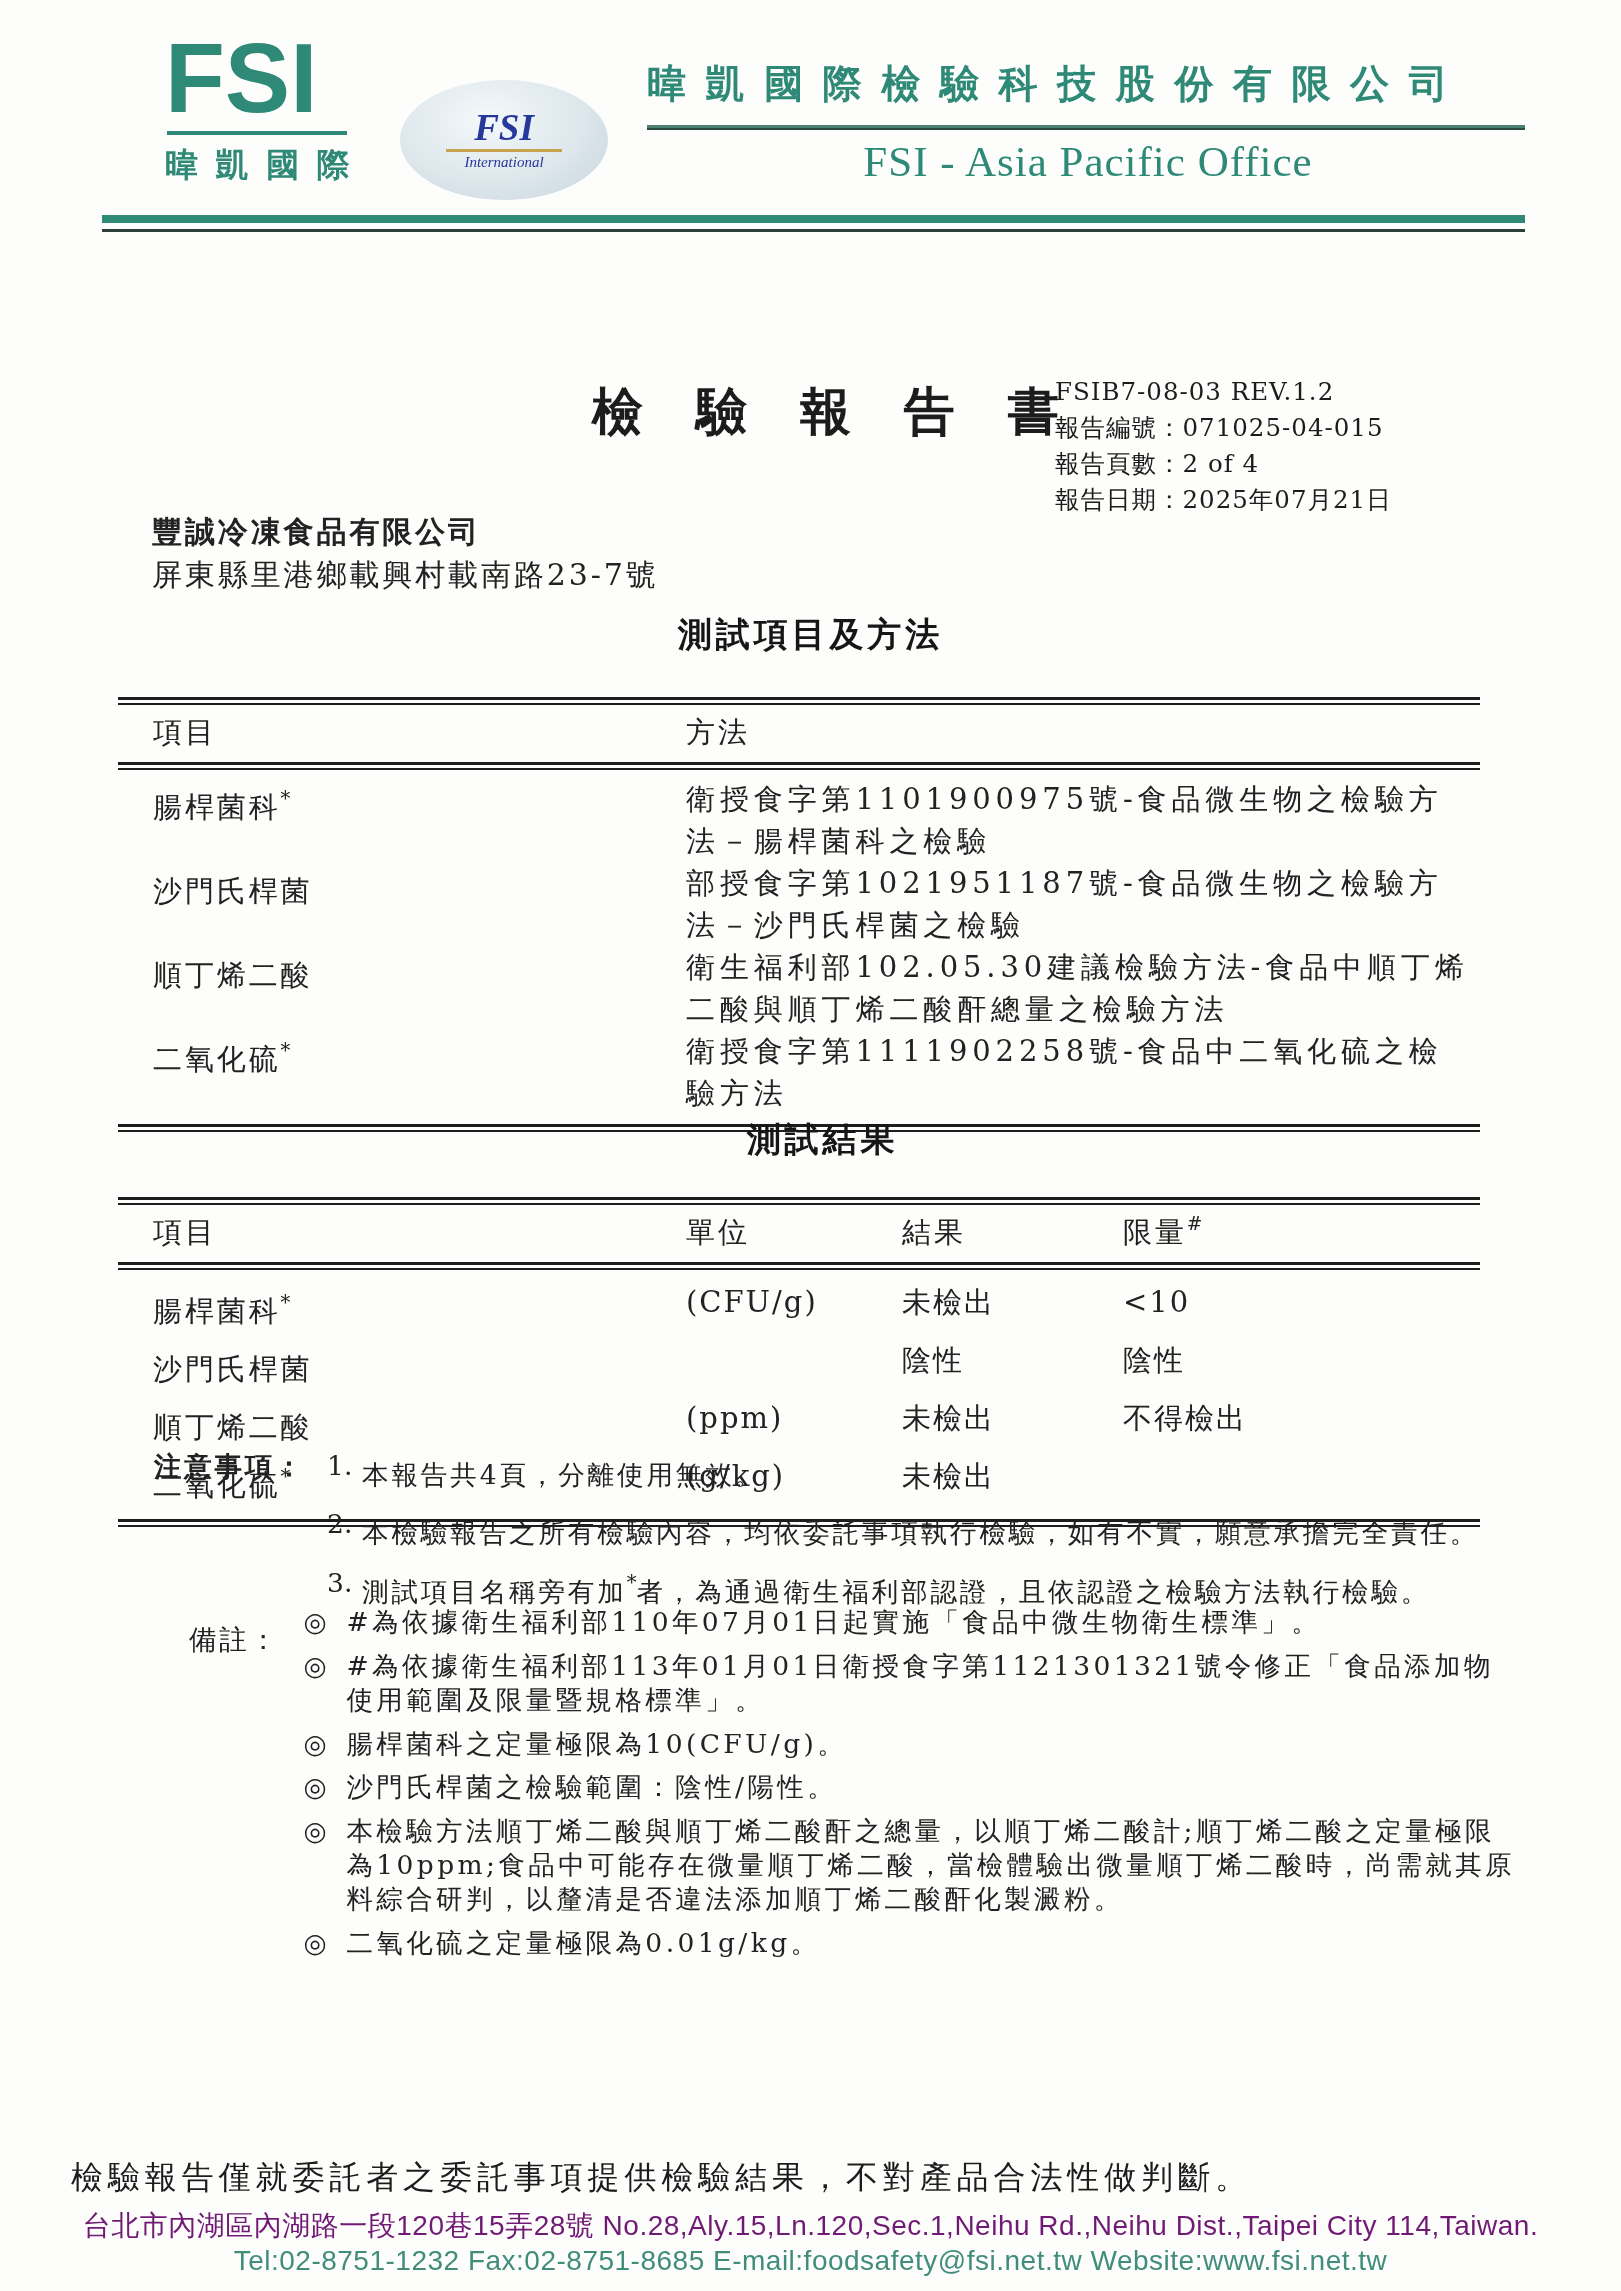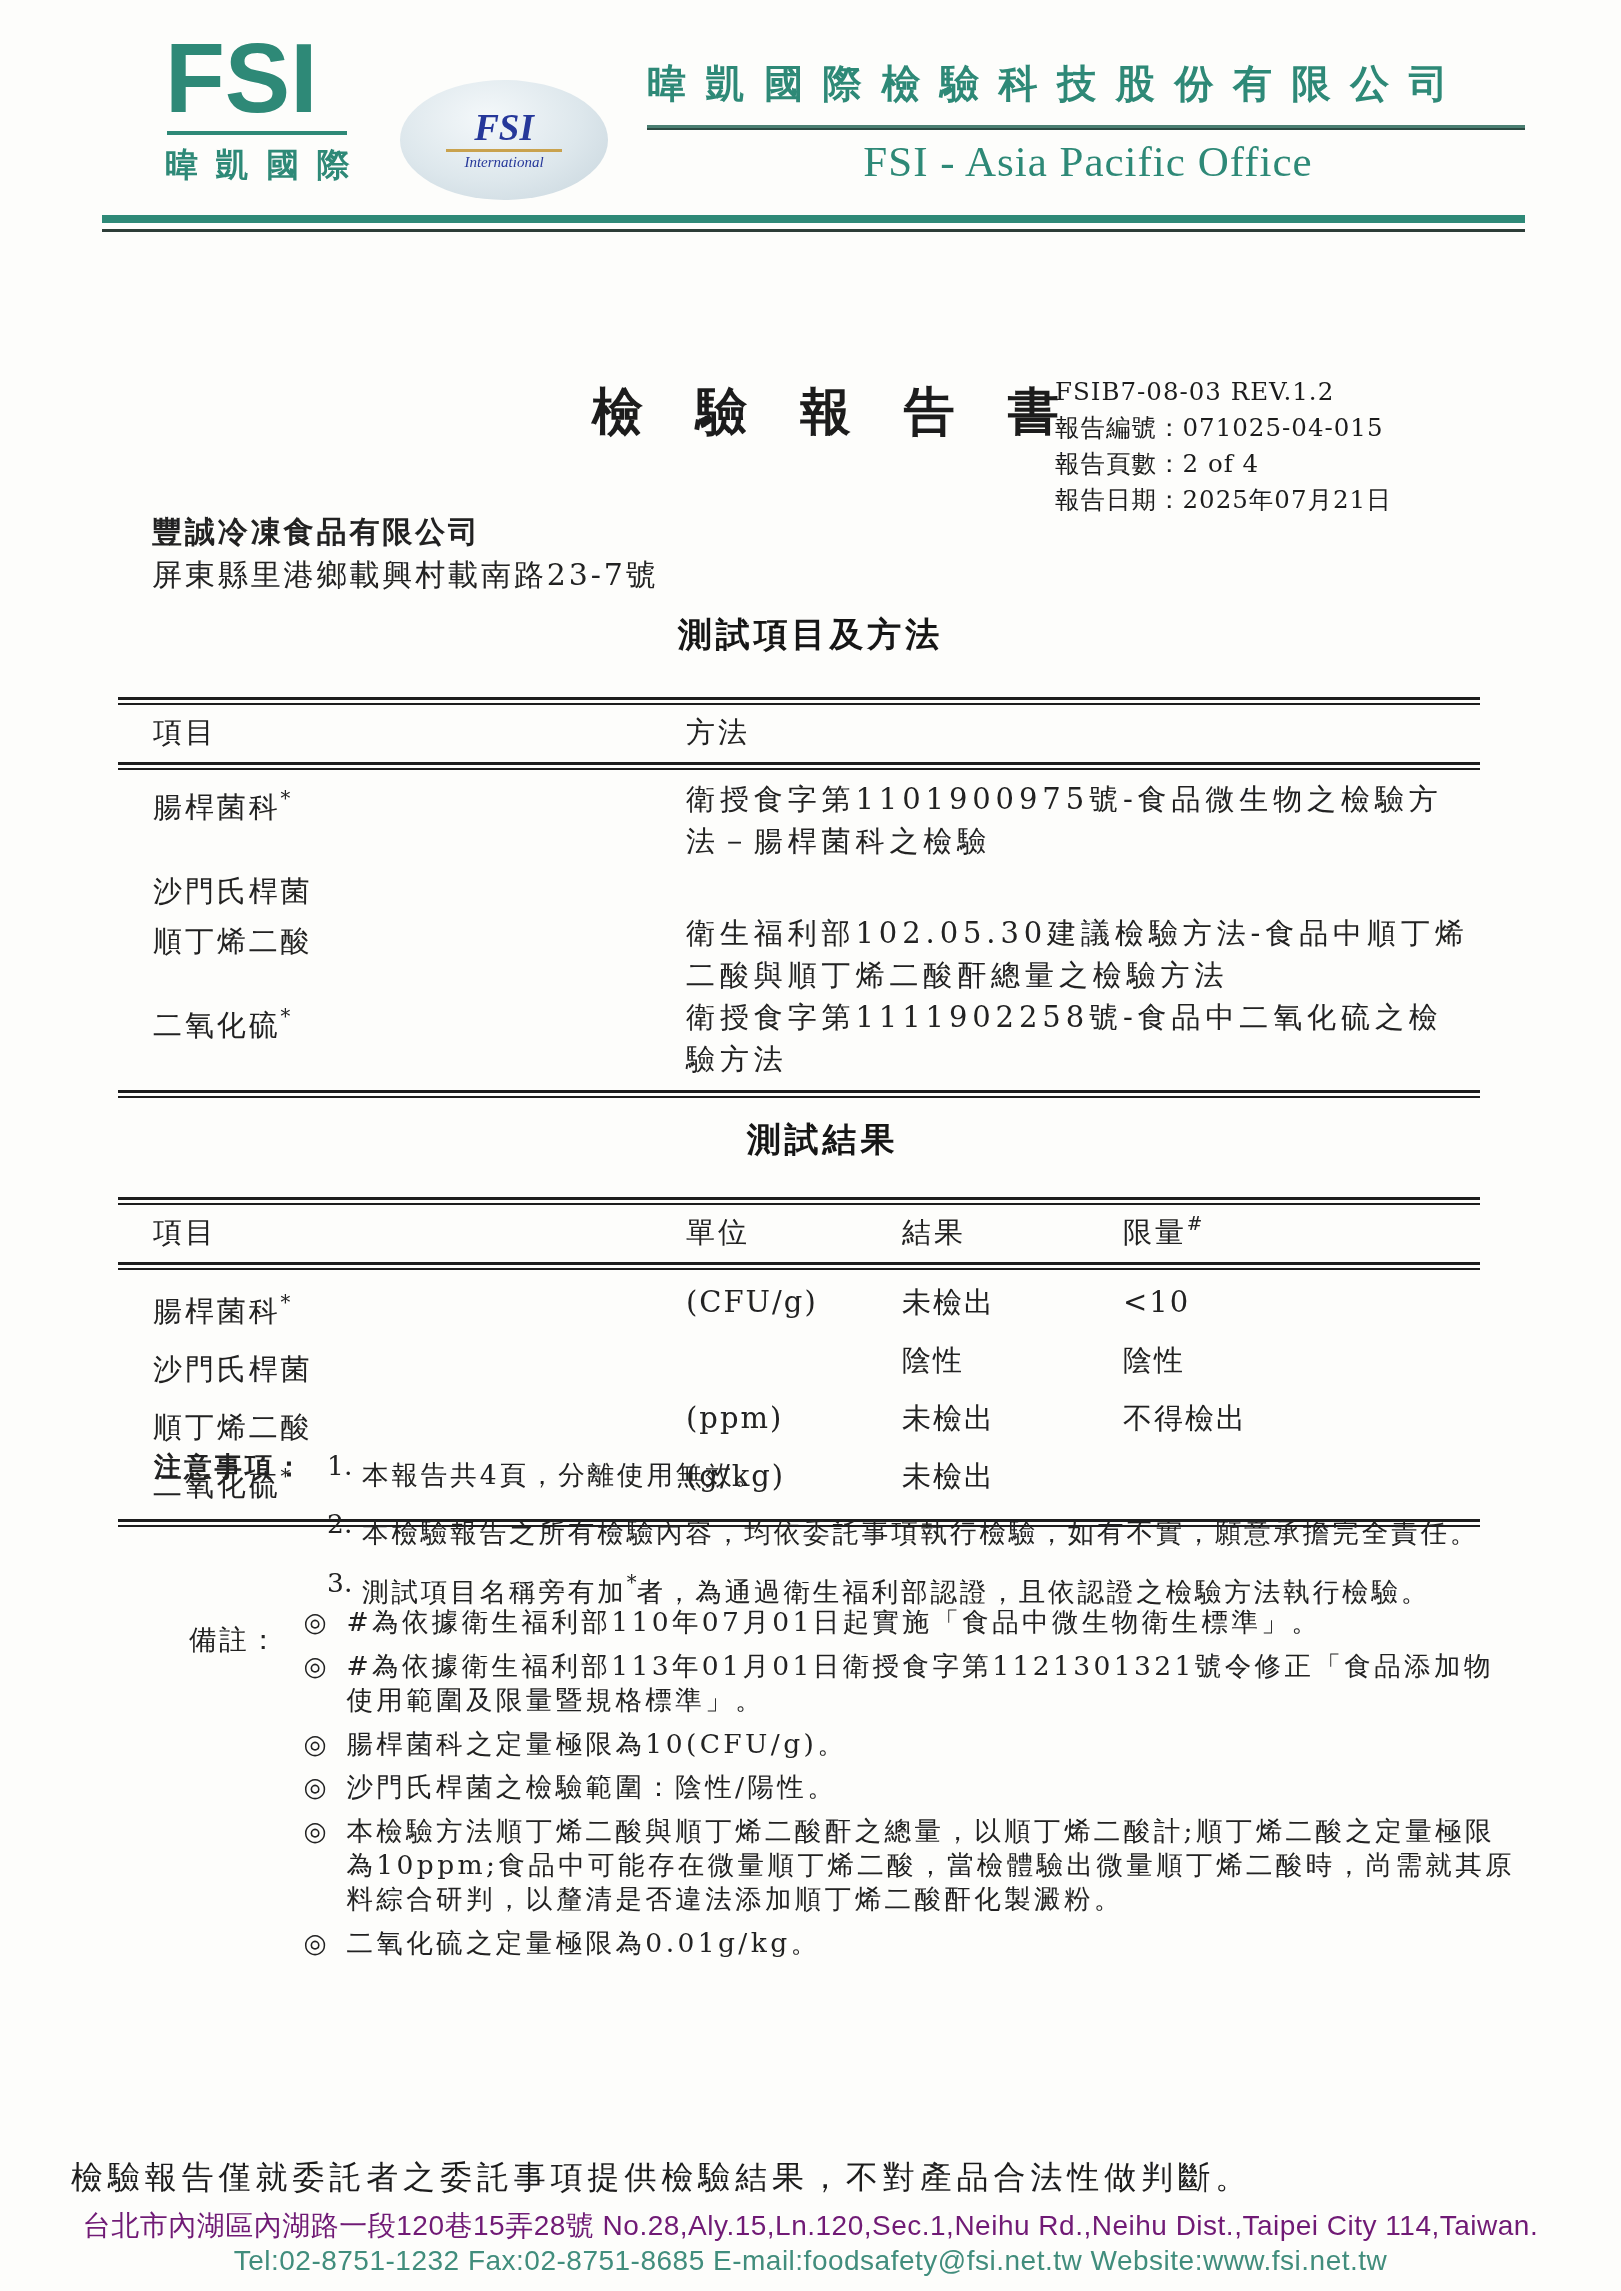--- a/index.html
+++ b/index.html
@@ -163,20 +163,21 @@
       <div>方法</div>
     </div>
     <div class="rule2"></div>
     <div class="tbody">
       <div class="trow m">
         <div class="cell-item"><span>腸桿菌科</span><sup class="star">*</sup></div>
         <div class="cell-method">衛授食字第1101900975號-食品微生物之檢驗方法－腸桿菌科之檢驗</div>
       </div>
       <div class="trow m">
         <div class="cell-item"><span>沙門氏桿菌</span><sup class="star"></sup></div>
+        <div class="cell-method">部授食字第1021951187號-食品微生物之檢驗方法－沙門氏桿菌之檢驗</div>
       </div>
       <div class="trow m">
         <div class="cell-item"><span>順丁烯二酸</span><sup class="star"></sup></div>
         <div class="cell-method">衛生福利部102.05.30建議檢驗方法-食品中順丁烯二酸與順丁烯二酸酐總量之檢驗方法</div>
       </div>
       <div class="trow m">
         <div class="cell-item"><span>二氧化硫</span><sup class="star">*</sup></div>
         <div class="cell-method">衛授食字第1111902258號-食品中二氧化硫之檢驗方法</div>
       </div>
     </div>

